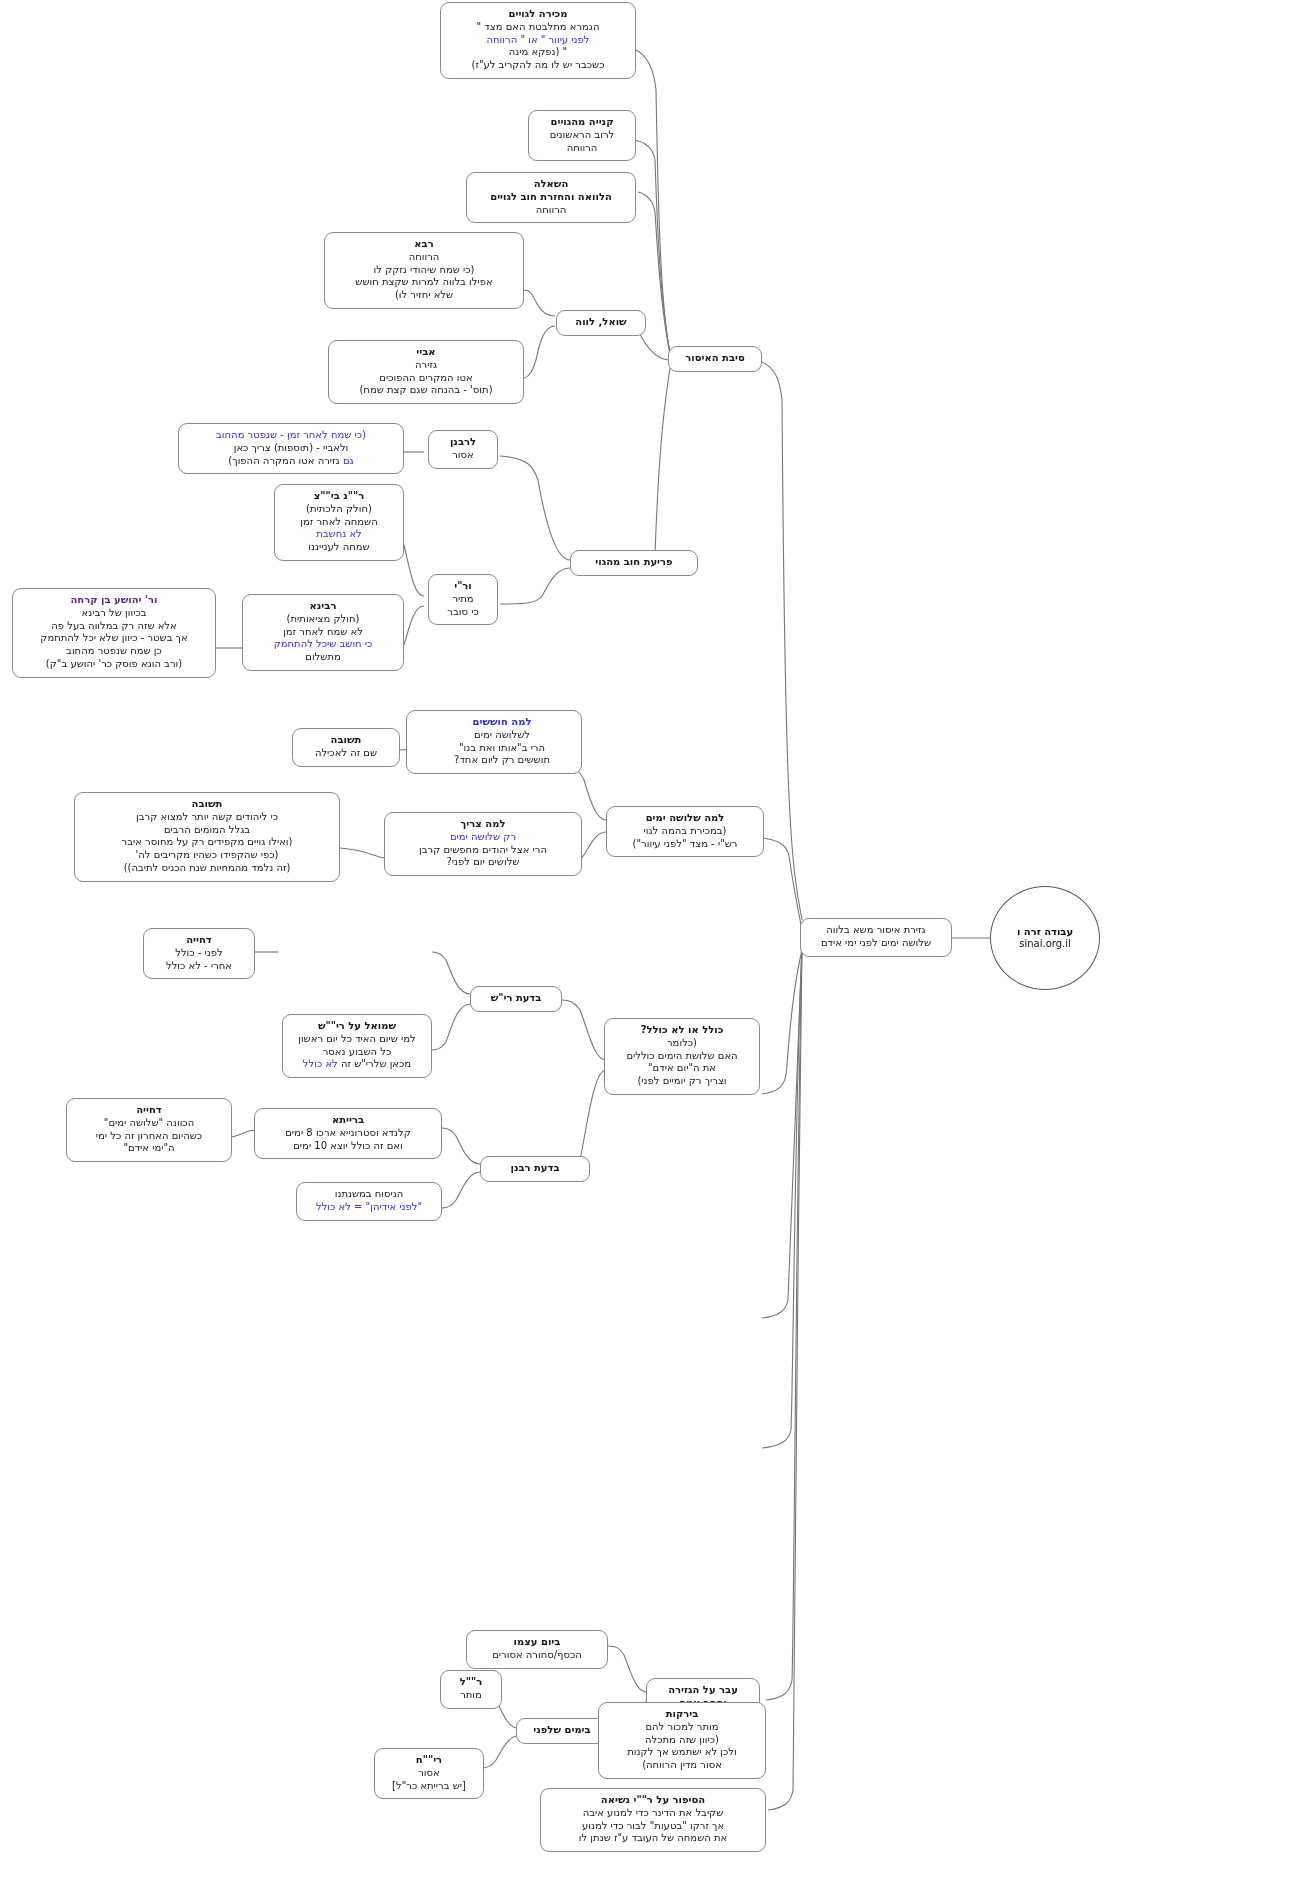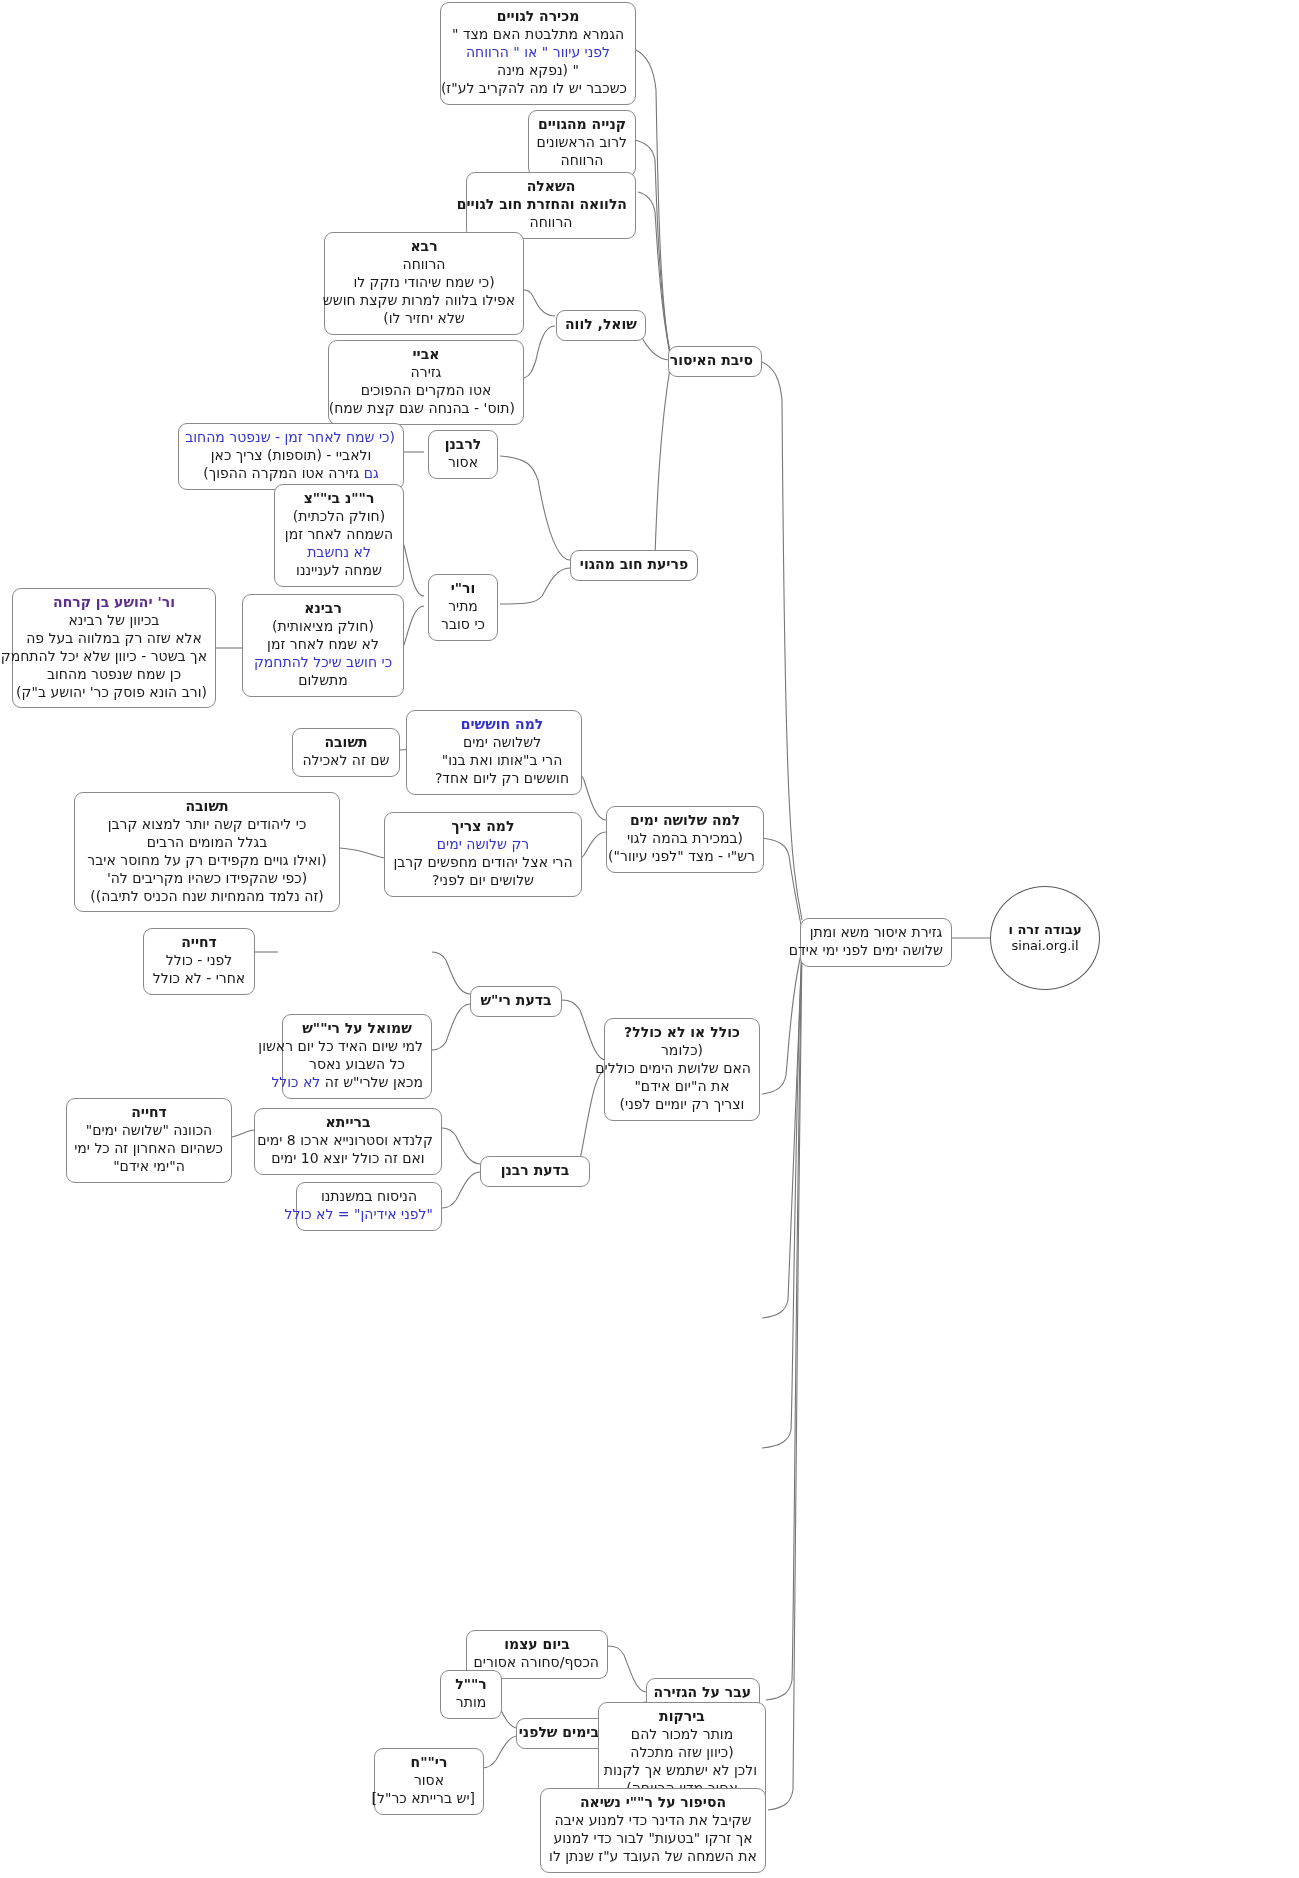--- a/index.html
+++ b/index.html
@@ -26,21 +26,21 @@
   .node {
     position: absolute;
     box-sizing: border-box;
     background: #ffffff;
     border: 1px solid #8a8a8a;
     border-radius: 9px;
     direction: rtl;
     text-align: center;
     padding: 5px 8px 6px 8px;
     line-height: 1.28;
-    font-size: 14px;
+    font-size: 10px;
     color: #1a1a1a;
     white-space: nowrap;
   }
   .node .ttl {
     font-weight: bold;
     display: block;
   }
   .node .ln {
     display: block;
   }
@@ -52,21 +52,21 @@
     border: 1px solid #5a5a5a;
     border-radius: 50%;
     background: #ffffff;
     direction: rtl;
     text-align: center;
     display: flex;
     flex-direction: column;
     justify-content: center;
     align-items: center;
     line-height: 1.25;
-    font-size: 13px;
+    font-size: 10px;
     color: #111111;
   }
   .root .ttl { font-weight: bold; display:block; }
   .root .sub { display:block; direction: ltr; }
 </style>
 </head>
 <body>
 
 <div id="canvas">
 
@@ -130,21 +130,21 @@
       <path d="M 518,1736 C 508,1736 502,1750 496,1760 C 492,1766 488,1768 482,1768"></path>
     </g>
   </svg>
 
   <div class="root" style="left:990px; top:886px; width:110px; height:104px;">
     <span class="ttl">עבודה זרה ו</span>
     <span class="sub">sinai.org.il</span>
   </div>
 
   <div class="node" style="left:800px; top:918px; width:152px;">
-    <span class="ln">גזירת איסור משא ומתן</span>
+    <span class="ln">גזירת איסור משא בלווה</span>
     <span class="ln">שלושה ימים לפני ימי אידם</span>
   </div>
 
   <div class="node" style="left:668px; top:346px; width:94px;">
     <span class="ttl">סיבת האיסור</span>
   </div>
 
   <div class="node" style="left:440px; top:2px; width:196px;">
     <span class="ttl">מכירה לגויים</span>
     <span class="ln">הגמרא מתלבטת האם מצד "</span>

